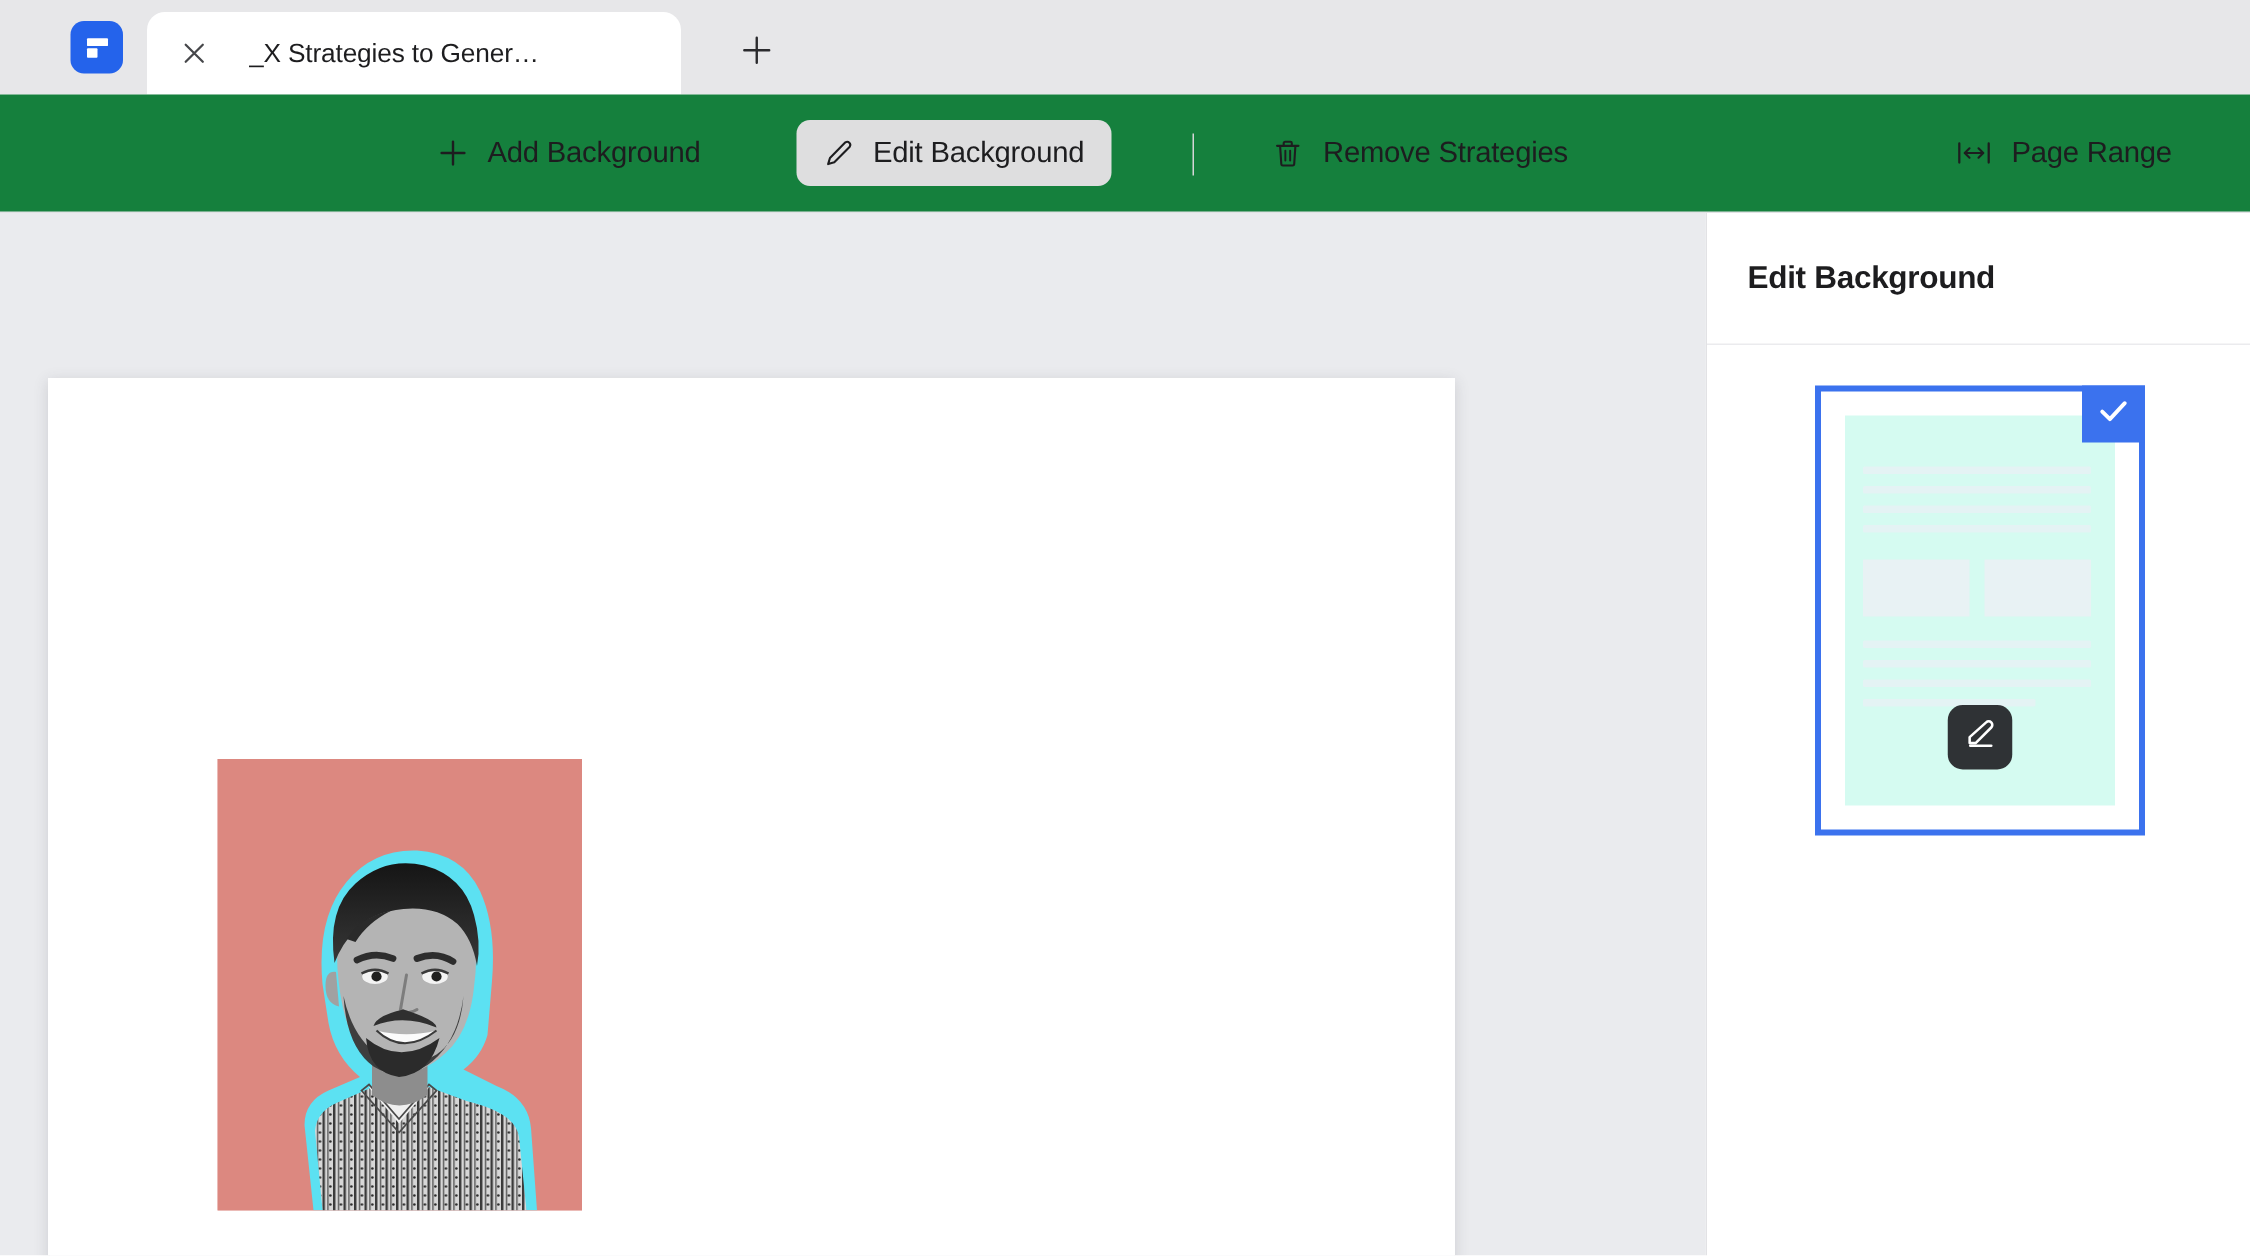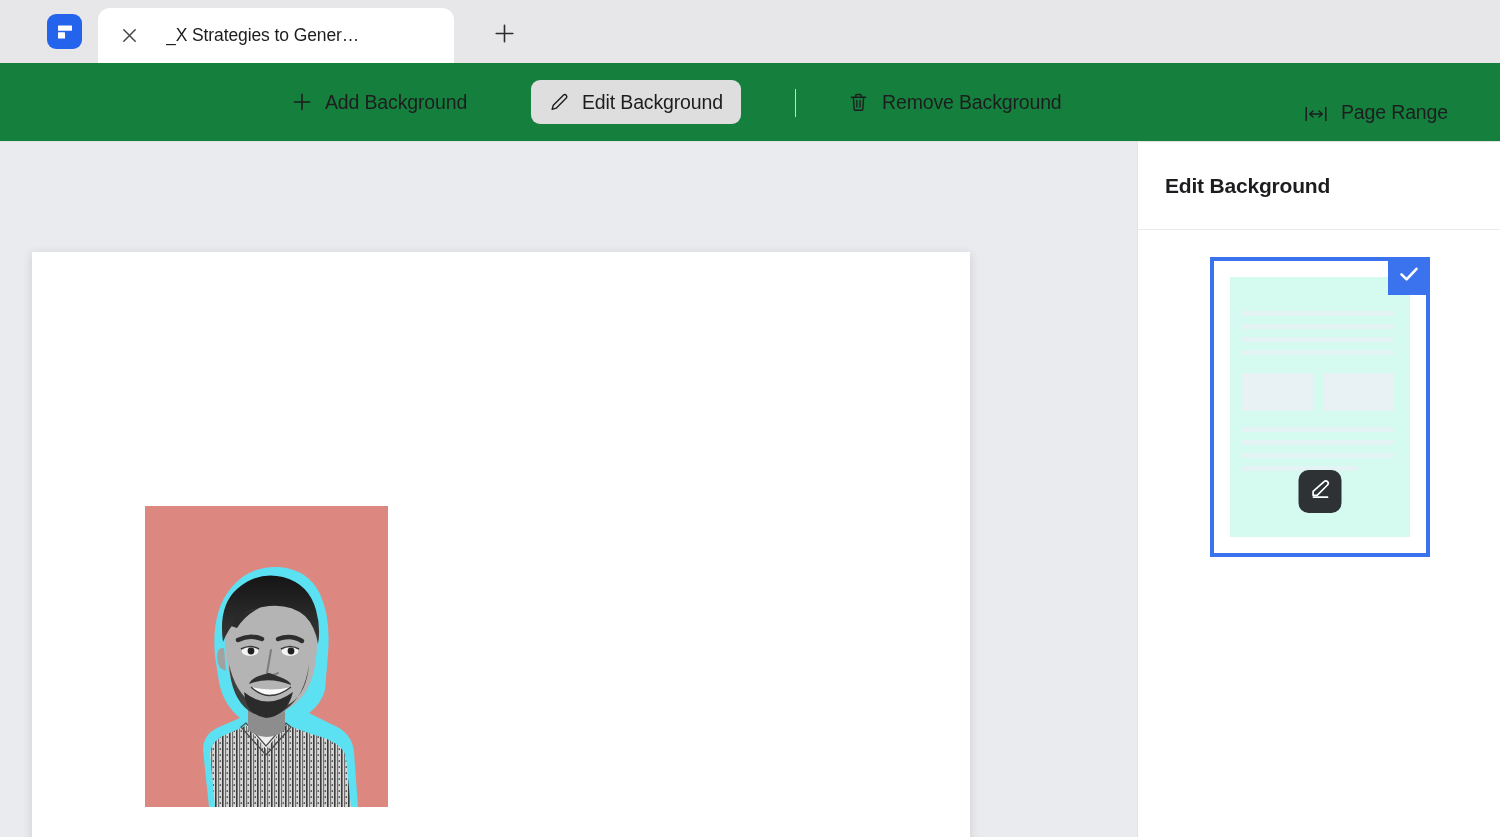--- a/index.html
+++ b/index.html
@@ -123,21 +123,21 @@
     align-items: center;
     justify-content: center;
     flex: 0 0 auto;
   }
   .tb-btn.active { background: #dededf; }
 
   .tb-add     { position: absolute; left: 274px; }
   .tb-edit    { position: absolute; left: 531px; }
   .tb-sep     { position: absolute; left: 795px; top: 26px; width: 1px; height: 28px; background: #d5d5d8; }
   .tb-remove  { position: absolute; left: 830px; }
-  .tb-range   { position: absolute; left: 1286px; align-items: flex-end; }
+  .tb-range   { position: absolute; left: 1286px; }
 
   
   .body {
     flex: 1 1 auto;
     display: flex;
     min-height: 0;
   }
 
   
   .canvas {
@@ -313,21 +313,21 @@
 
     <div class="tb-btn tb-remove">
       <span class="ticon">
         <svg width="21" height="21" viewBox="0 0 21 21" aria-hidden="true">
           <path d="M3.4 5.2 H17.6" stroke="#1d1d1f" stroke-width="1.5" stroke-linecap="round"></path>
           <path d="M7.8 5.2 V3.4 a0.9 0.9 0 0 1 0.9-0.9 h3.6 a0.9 0.9 0 0 1 0.9 0.9 V5.2" fill="none" stroke="#1d1d1f" stroke-width="1.4"></path>
           <path d="M5.4 5.2 L6.2 17.4 a1 1 0 0 0 1 0.9 h6.6 a1 1 0 0 0 1-0.9 L15.6 5.2" fill="none" stroke="#1d1d1f" stroke-width="1.4" stroke-linejoin="round"></path>
           <path d="M8.9 8.4 V15 M12.1 8.4 V15" stroke="#1d1d1f" stroke-width="1.3" stroke-linecap="round"></path>
         </svg>
       </span>
-      <span>Remove Background</span>
+      <span>Remove Strategies</span>
     </div>
 
     <div class="tb-btn tb-range">
       <span class="ticon">
         <svg width="24" height="20" viewBox="0 0 24 20" aria-hidden="true">
           <path d="M2.2 3.6 V16.4 M21.8 3.6 V16.4" stroke="#1d1d1f" stroke-width="1.5" stroke-linecap="round"></path>
           <path d="M6 10 H18" stroke="#1d1d1f" stroke-width="1.4" stroke-linecap="round"></path>
           <path d="M9 6.9 L5.8 10 L9 13.1" fill="none" stroke="#1d1d1f" stroke-width="1.4" stroke-linecap="round" stroke-linejoin="round"></path>
           <path d="M15 6.9 L18.2 10 L15 13.1" fill="none" stroke="#1d1d1f" stroke-width="1.4" stroke-linecap="round" stroke-linejoin="round"></path>
         </svg>

